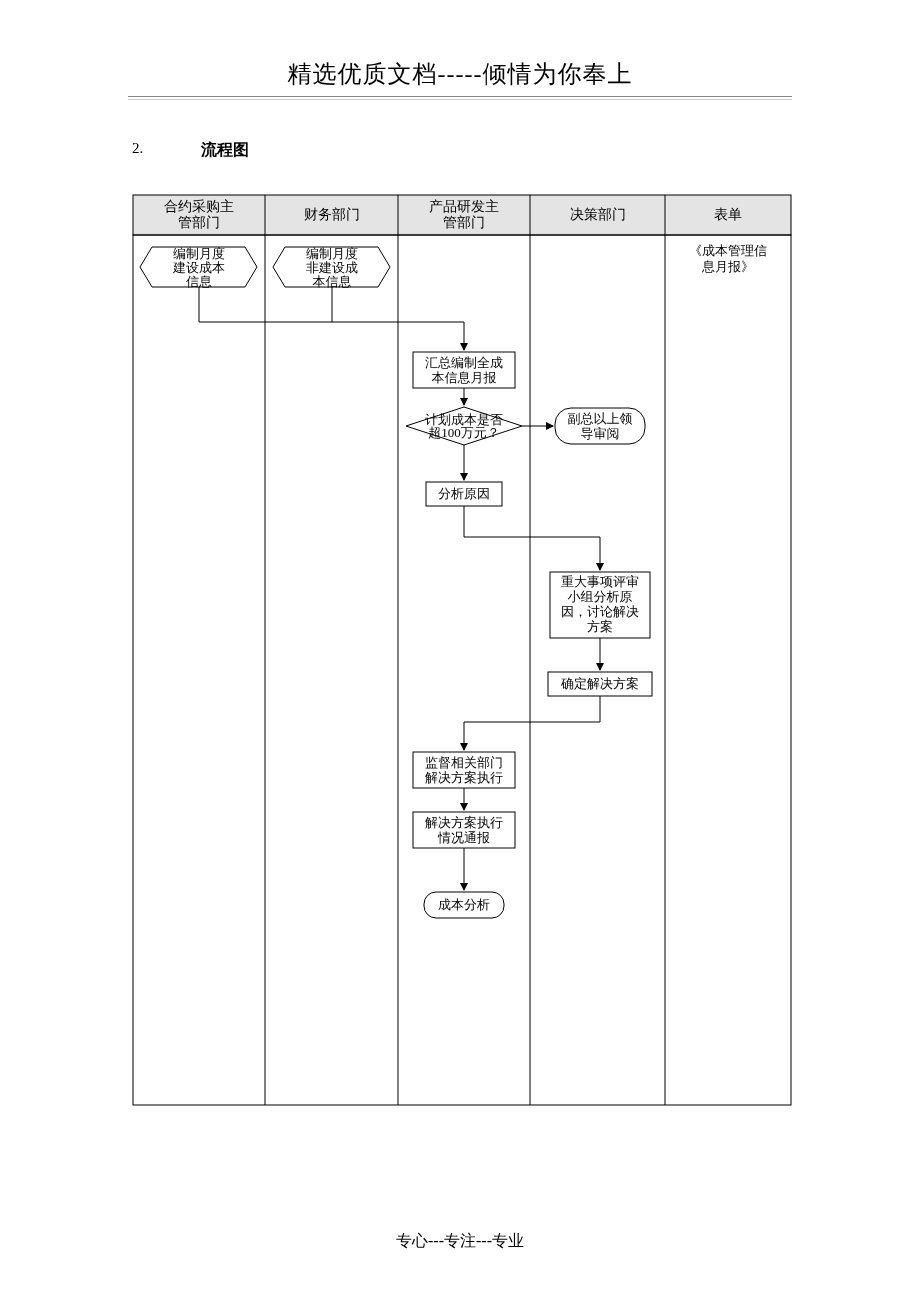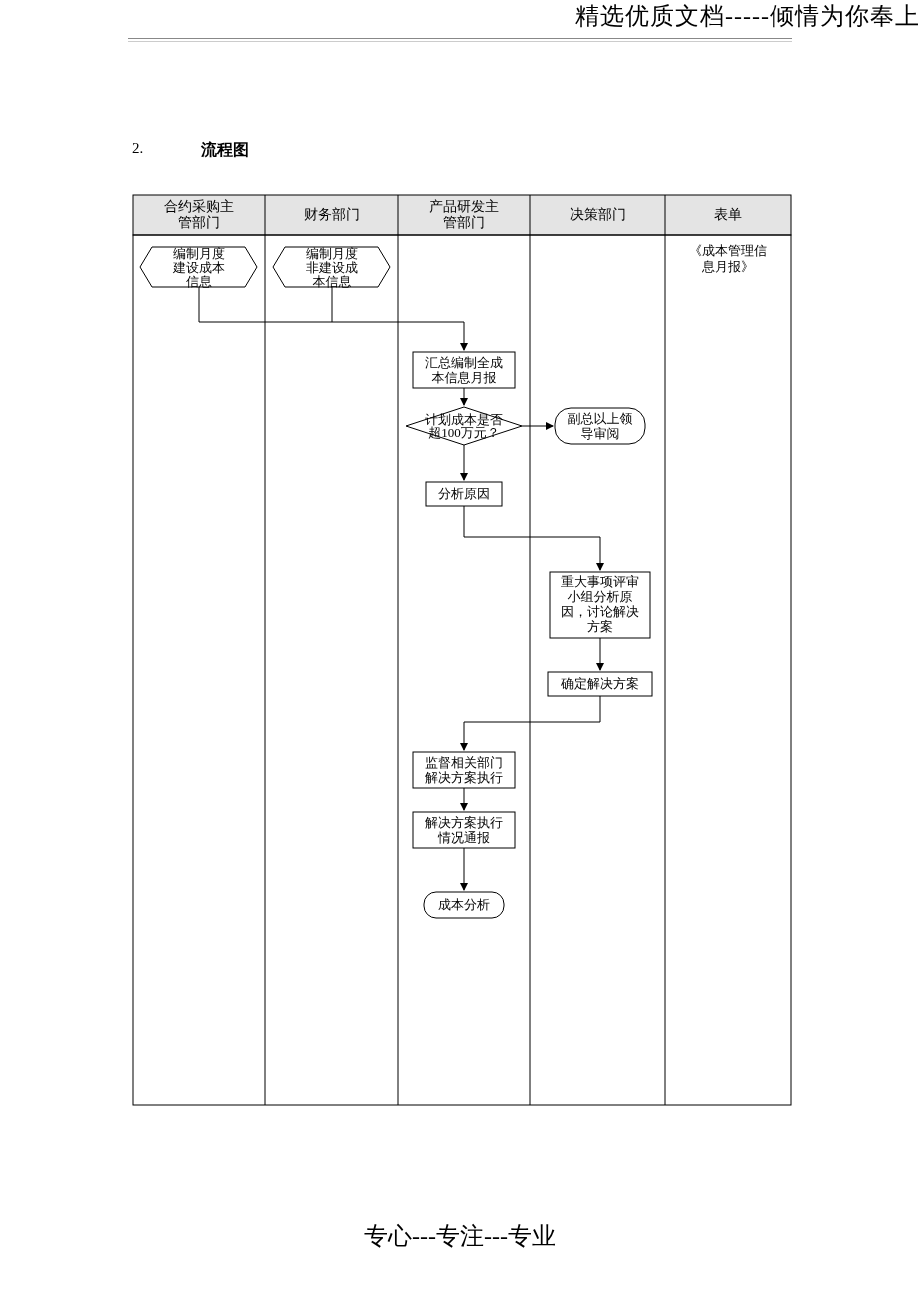--- a/index.html
+++ b/index.html
@@ -6,22 +6,23 @@
     margin: 0;
     padding: 0;
     background: #fff;
     font-family: "SimSun", "宋体", serif;
     color: #000;
     width: 920px;
     height: 1302px;
     position: relative;
   }
   .header {
-    text-align: right;
+    text-align: center;
     font-size: 24px;
+    padding-top: 58px;
     letter-spacing: 1px;
   }
   .header-line {
     margin: 6px 128px 0 128px;
     border-top: 1.5px solid #888;
     border-bottom: 0.5px solid #ccc;
     height: 2px;
   }
   .section-num {
     position: absolute;
@@ -35,21 +36,21 @@
     left: 165px;
     font-size: 16px;
     font-weight: bold;
     margin-left: 36px;
   }
   .footer {
     position: absolute;
     bottom: 50px;
     width: 100%;
     text-align: center;
-    font-size: 24px;
+    font-size: 16px;
   }
   svg { position: absolute; top: 192px; left: 130px; }
   .lane-hdr { font-size: 14px; fill: #000; }
   .box-txt { font-size: 13px; fill: #000; }
   .form-txt { font-size: 13px; fill: #000; }
 </style>
 </head>
 <body>
 
 <div class="header">精选优质文档-----倾情为你奉上</div>

